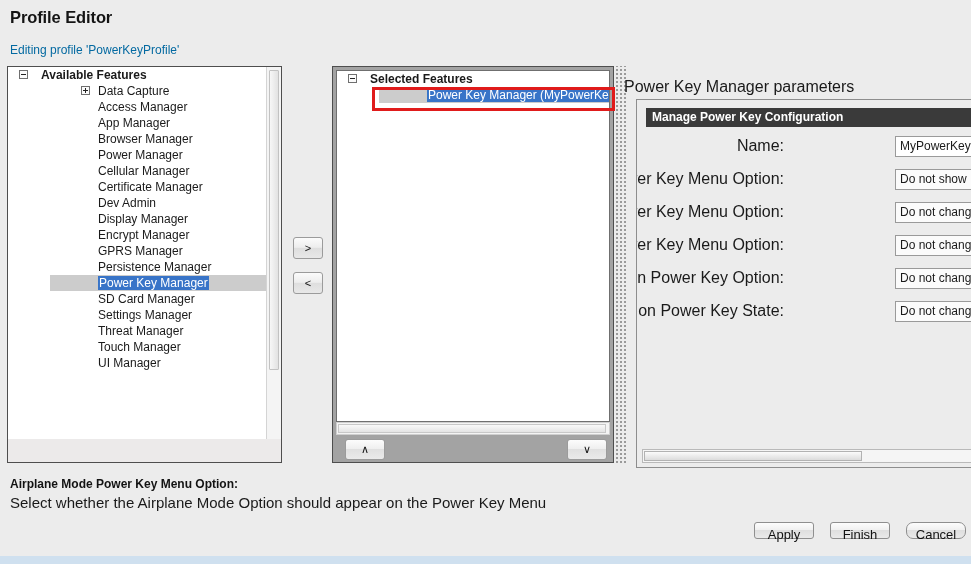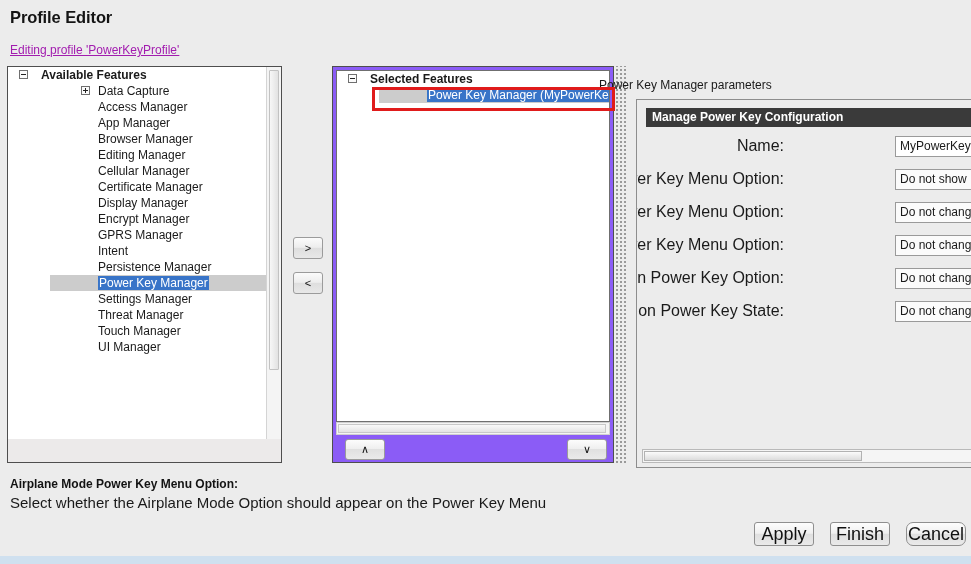--- a/index.html
+++ b/index.html
@@ -25,22 +25,21 @@
     font-size: 16.5px;
     font-weight: bold;
     letter-spacing: -0.1px;
     color: #141414;
   }
   #page-subtitle {
     position: absolute;
     left: 10px;
     top: 43px;
     font-size: 12px;
-    color: #a21caf;
-    text-decoration: underline;
+    color: #0369a1;
   }
 
   
   #left-panel {
     position: absolute;
     left: 7px;
     top: 66px;
     width: 275px;
     height: 397px;
     background: #ffffff;
@@ -163,21 +162,21 @@
   #btn-add { left: 293px; top: 237px; }
   #btn-remove { left: 293px; top: 272px; }
 
   
   #middle-panel {
     position: absolute;
     left: 332px;
     top: 66px;
     width: 282px;
     height: 397px;
-    background: #8b5cf6;
+    background: #a3a3a3;
     border: 1px solid #4e4e4e;
     box-sizing: border-box;
   }
   #selected-tree {
     position: absolute;
     left: 3px;
     top: 3px;
     width: 274px;
     height: 352px;
     background: #ffffff;
@@ -245,23 +244,23 @@
     height: 397px;
     background-image: radial-gradient(#9a9a9a 0.8px, transparent 0.9px);
     background-size: 4px 4px;
     background-position: 3px 2px;
     background-color: #ececec;
   }
 
   
   #right-panel-label {
     position: absolute;
-    left: 599px;
+    left: 624px;
     top: 78px;
-    font-size: 12px;
+    font-size: 16px;
     color: #1a1a1a;
   }
   #right-panel {
     position: absolute;
     left: 636px;
     top: 99px;
     width: 345px;
     height: 369px;
     background: #ececec;
     border: 1px solid #8d8d8d;
@@ -354,25 +353,25 @@
     top: 494px;
     font-size: 15px;
     color: #1a1a1a;
   }
 
   
   .footer-btn {
     position: absolute;
     top: 522px;
     width: 60px;
-    height: 24px;
+    height: 17px;
     background: linear-gradient(to bottom, #fdfdfd 0%, #f0f0f0 47%, #dfdfdf 50%, #eaeaea 100%);
     border: 1px solid #8f8f8f;
     border-radius: 3px;
-    font-size: 18px;
+    font-size: 13px;
     text-align: center;
     line-height: 23px;
     color: #111;
     box-sizing: border-box;
     cursor: default;
   }
   #btn-apply  { left: 754px; }
   #btn-finish { left: 830px; }
   #btn-cancel { left: 906px; border-radius: 7px; }
 
@@ -395,29 +394,30 @@
   <div id="available-tree">
     <div class="tree-row root">
       <span class="toggle-box toggle-root"></span>
       <span>Available Features</span>
     </div>
     <div id="available-items">
         <div class="tree-row child"><span class="toggle-box plus toggle-child"></span><span>Data Capture</span></div>
         <div class="tree-row child"><span>Access Manager</span></div>
         <div class="tree-row child"><span>App Manager</span></div>
         <div class="tree-row child"><span>Browser Manager</span></div>
-        <div class="tree-row child"><span>Editing Manager</span></div>
+        <div class="tree-row child"><span>Power Manager</span></div>
         <div class="tree-row child"><span>Cellular Manager</span></div>
         <div class="tree-row child"><span>Certificate Manager</span></div>
+        <div class="tree-row child"><span>Dev Admin</span></div>
         <div class="tree-row child"><span>Display Manager</span></div>
         <div class="tree-row child"><span>Encrypt Manager</span></div>
         <div class="tree-row child"><span>GPRS Manager</span></div>
-        <div class="tree-row child"><span>Intent</span></div>
         <div class="tree-row child"><span>Persistence Manager</span></div>
         <div class="tree-row child selected"><span class="sel-text">Power Key Manager</span></div>
+        <div class="tree-row child"><span>SD Card Manager</span></div>
         <div class="tree-row child"><span>Settings Manager</span></div>
         <div class="tree-row child"><span>Threat Manager</span></div>
         <div class="tree-row child"><span>Touch Manager</span></div>
         <div class="tree-row child"><span>UI Manager</span></div>
       </div>
   </div>
   <div id="left-vscroll">
     <div id="left-vscroll-thumb"></div>
   </div>
   <div id="left-filler"></div>

